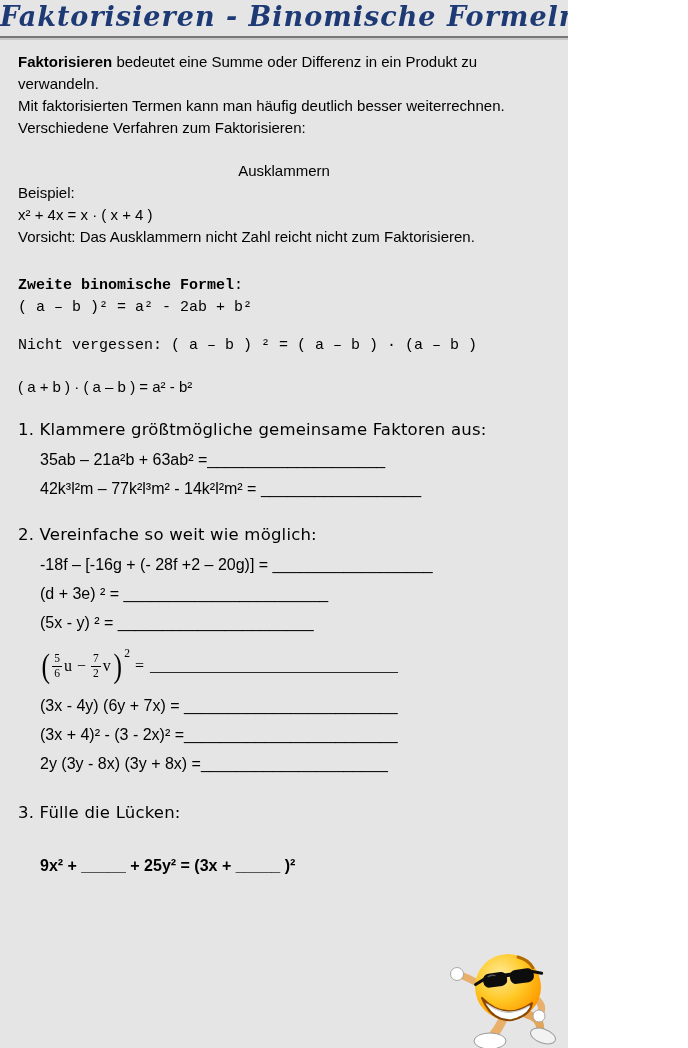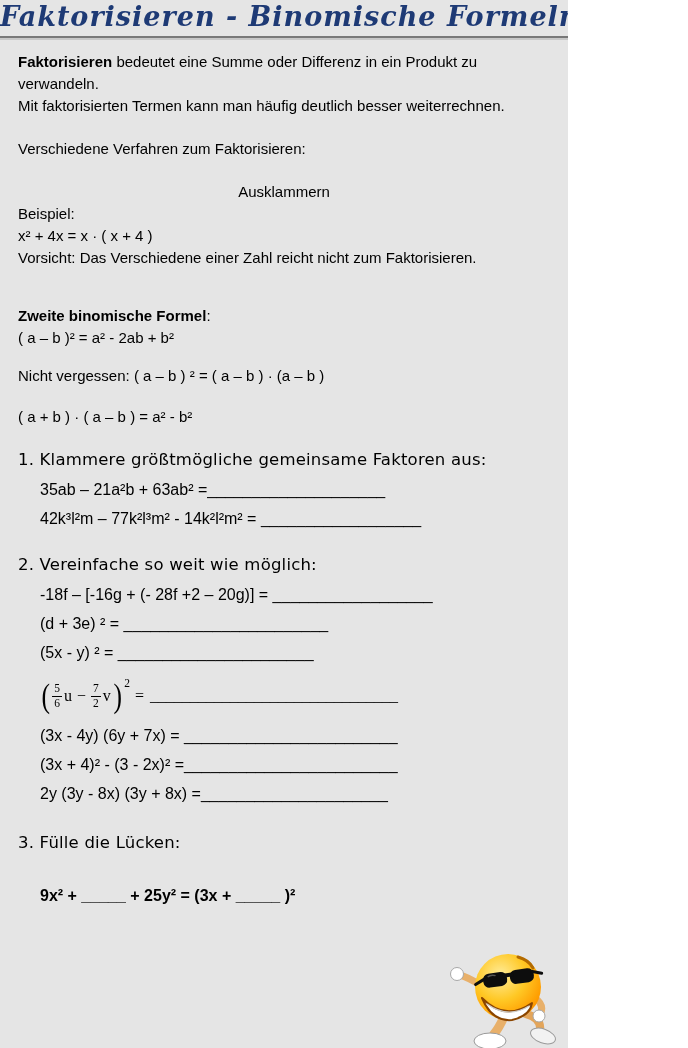--- a/index.html
+++ b/index.html
@@ -24,25 +24,25 @@
     font-size:25px;color:#1e3a75;margin-left:44px;
   }
   .title-rule{
     width:672px;height:2px;background:#787878;
     box-shadow:0 2px 0 rgba(170,170,170,0.5);
     margin:4px 0 0 0;border:none;
   }
   .content{padding:0 18px;}
   .line{line-height:22px;}
   .intro{margin-top:13px;}
-  .methods{margin-top:21px;}
+  .methods{}
   .sec-ausklammern{margin-top:21px;}
   .sec-heading{font-weight:normal;text-align:center;}
   .sec-f1{margin-top:18px;}
-  .sec-f2{margin-top:36px;}
+  .sec-f2{margin-top:27px;font-family:Liberation Mono, monospace;}
   .sec-f3{margin-top:19px;}
   .reminder-f1{margin-top:21px;}
   .reminder-f2{margin-top:16px;}
   .task{margin-top:0;}
   .task1{margin-top:20px;}
   .task2{margin-top:23px;}
   .task3{margin-top:26px;}
   .task-heading{
     font-size:16.5px;letter-spacing:0.2px;
     font-family:"DejaVu Sans","Liberation Sans",sans-serif;
@@ -90,21 +90,21 @@
     <p class="line intro" style="margin-bottom:0;"><b>Faktorisieren</b><span> bedeutet eine Summe oder Differenz in ein Produkt zu verwandeln.</span><br>
       <span>Mit faktorisierten Termen kann man häufig deutlich besser weiterrechnen.</span>
     </p>
 
     <div class="line methods">Verschiedene Verfahren zum Faktorisieren:</div>
 
     <div class="sec-ausklammern">
       <div class="line sec-heading">Ausklammern</div>
       <div class="line">Beispiel:</div>
       <div class="line">x² + 4x = x · ( x + 4 )</div>
-      <div class="line">Vorsicht: Das Verschiedene einer Zahl reicht nicht zum Faktorisieren.</div>
+      <div class="line">Vorsicht: Das Ausklammern nicht Zahl reicht nicht zum Faktorisieren.</div>
     </div>
 
 
     <div class="sec-f2">
       <div class="line"><b>Zweite binomische Formel</b><span>:</span></div>
       <div class="line">( a – b )² = a² - 2ab + b²</div>
       <div class="line reminder-f2">Nicht vergessen: ( a – b ) ² = ( a – b ) · (a – b )</div>
     </div>
 
     <div class="sec-f3">

